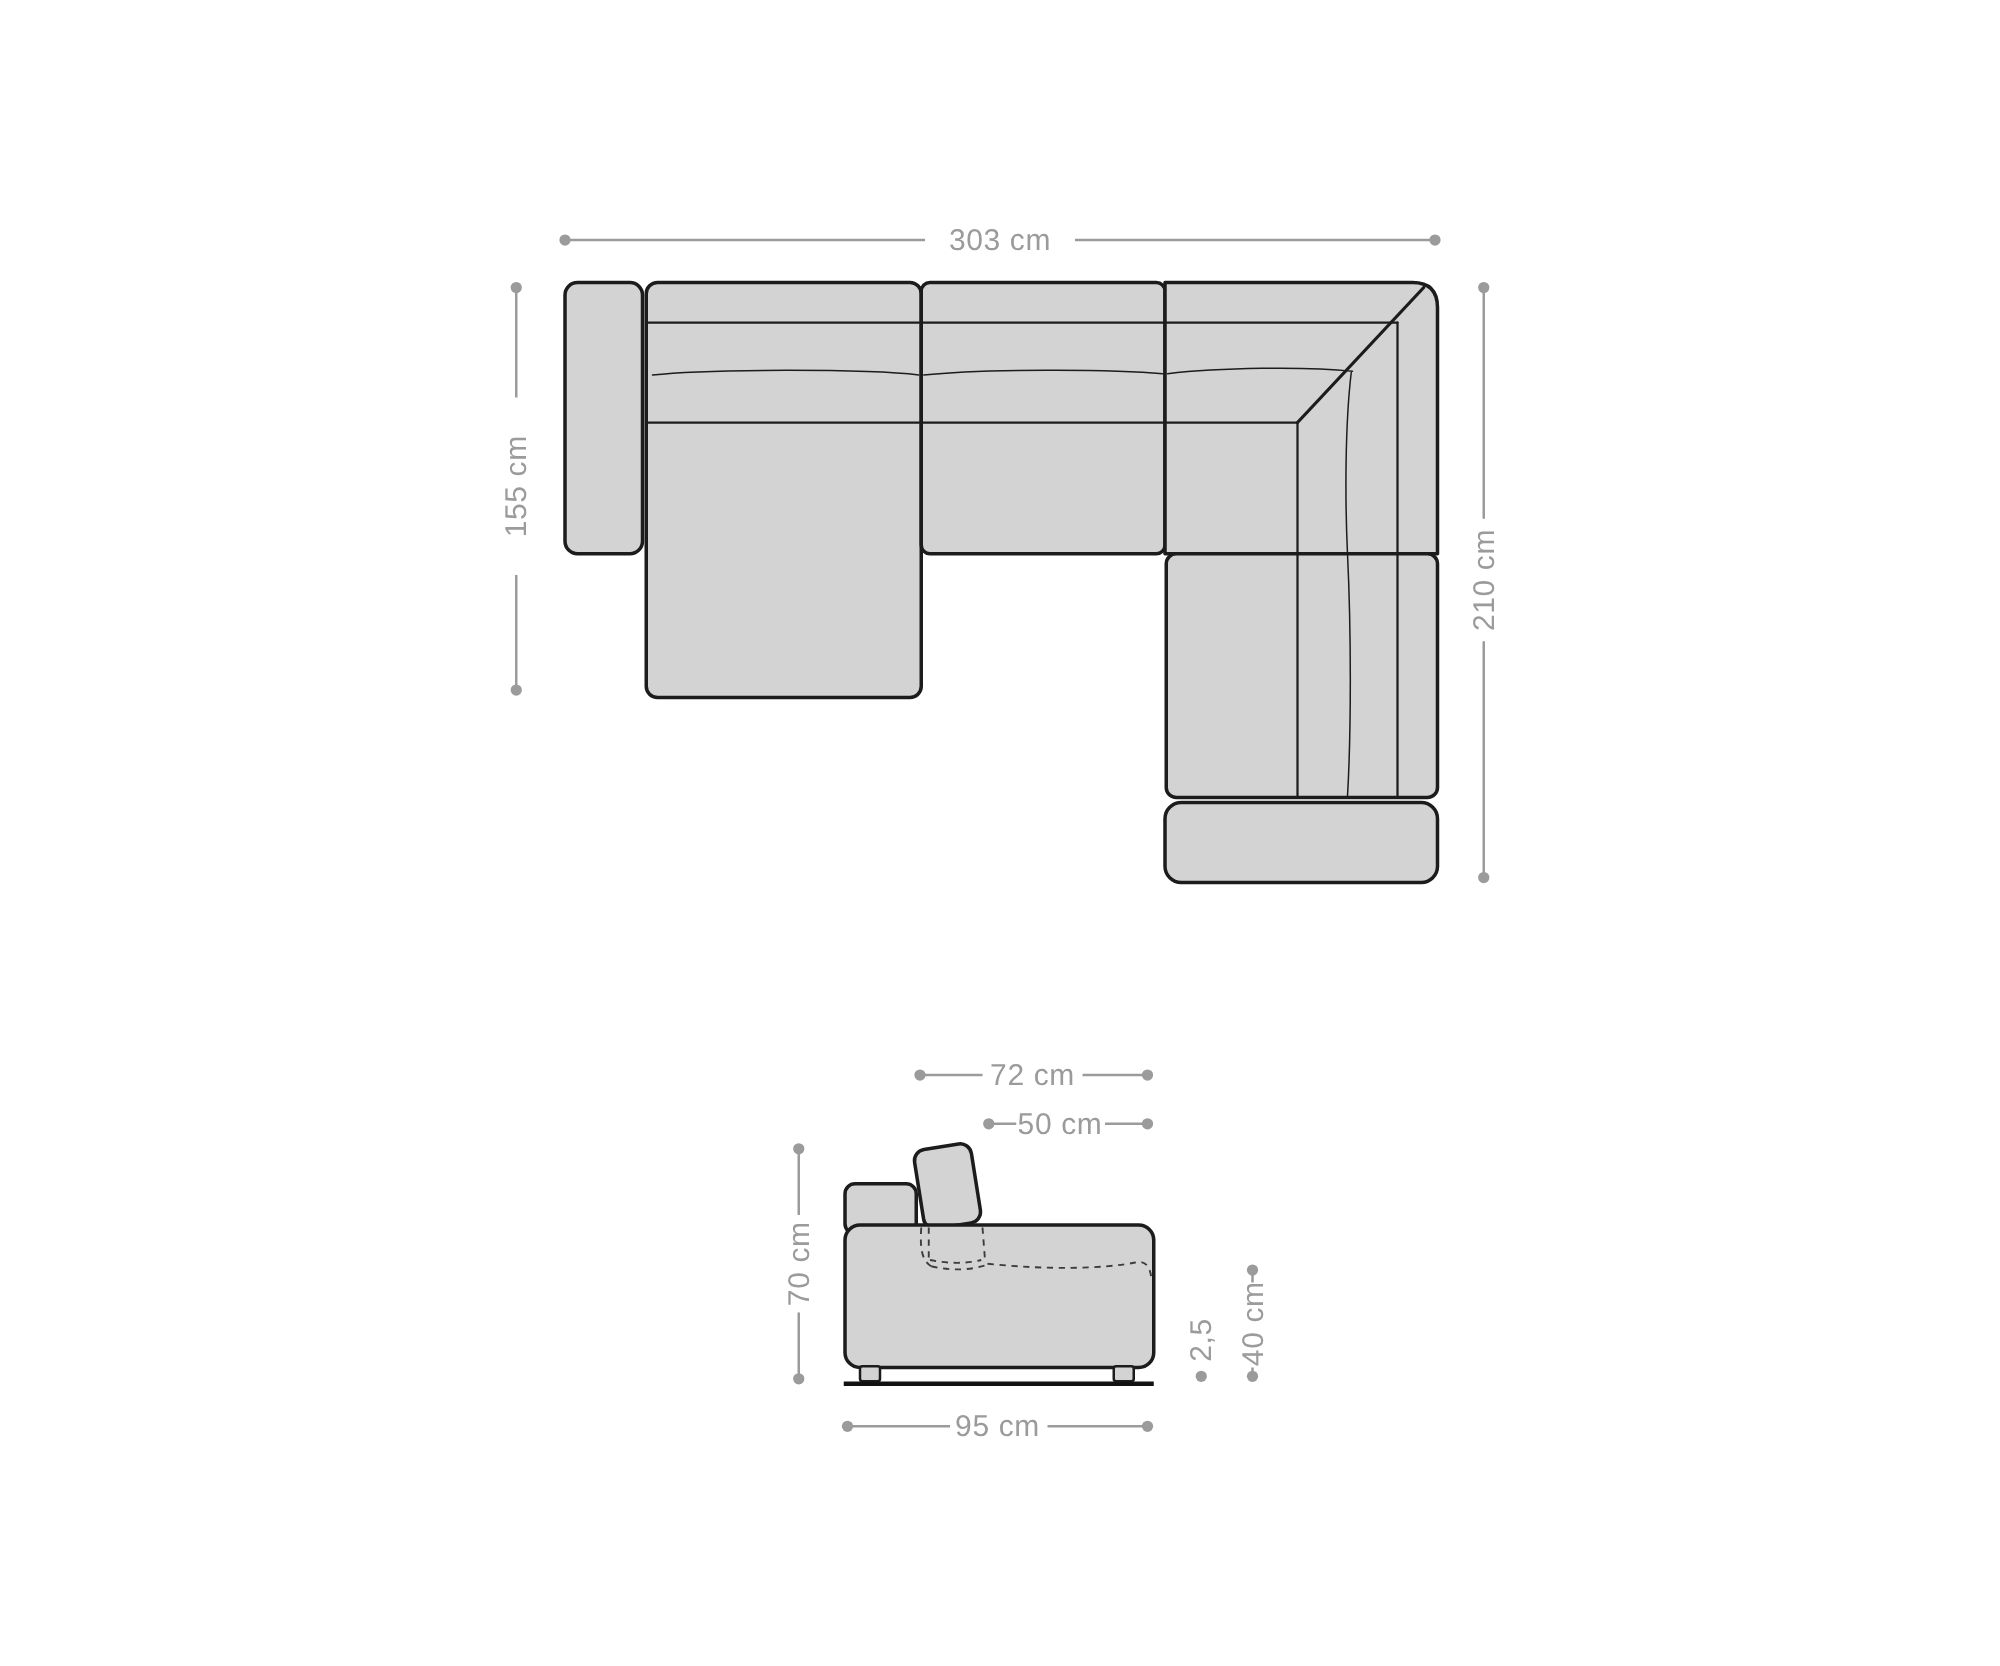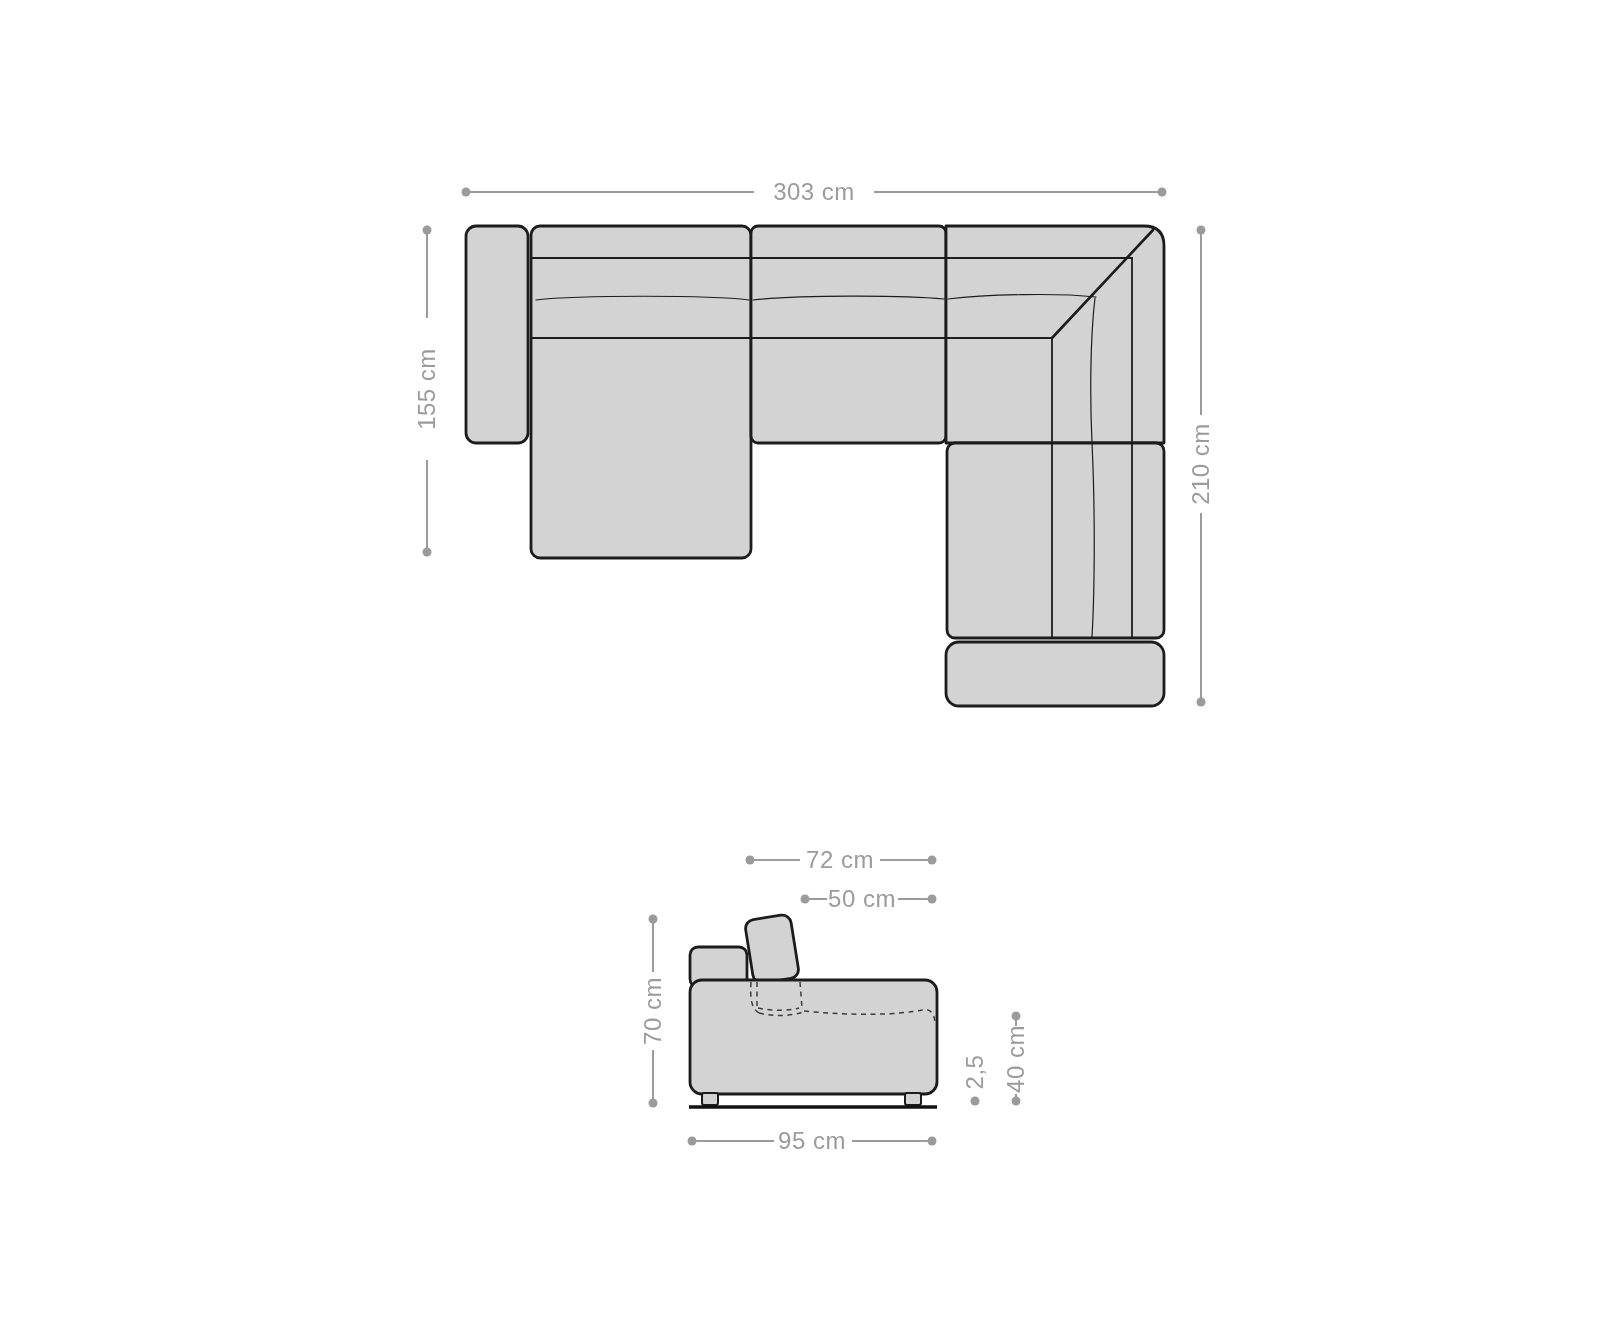--- a/index.html
+++ b/index.html
@@ -2,21 +2,21 @@
 <html style="--background: #ffffff; --sofa-fill: #d3d3d3; --sofa-outline: #1c1c1c; --dim: #9b9b9b;"><head>
 <meta charset="utf-8">
 <style>
   :root{
     --background:#ffffff;
     --sofa-fill:#d3d3d3;
     --sofa-outline:#1c1c1c;
     --dim:#9b9b9b;
   }
   html,body{margin:0;padding:0;background:var(--background);}
-  .stage{position:relative;width:1484px;height:1333px;background:var(--background);overflow:hidden;padding-left:14px;}
+  .stage{position:relative;width:1484px;height:1333px;background:var(--background);overflow:hidden;}
   svg{display:block}
   .piece{fill:var(--sofa-fill);stroke:var(--sofa-outline);stroke-width:2.8;stroke-linejoin:round;}
   .seam{fill:none;stroke:var(--sofa-outline);stroke-width:1.8;stroke-linecap:round;}
   .seam-strong{fill:none;stroke:var(--sofa-outline);stroke-width:2.6;stroke-linecap:round;}
   .seam-wavy{fill:none;stroke:var(--sofa-outline);stroke-width:1.2;stroke-linecap:round;}
   .hidden-seam{fill:none;stroke:#3c3c3c;stroke-width:1.5;stroke-dasharray:5 4.5;stroke-linecap:butt;}
   .ground{fill:none;stroke:#121212;stroke-width:3.6;stroke-linecap:butt;}
   .dim-line{fill:none;stroke:var(--dim);stroke-width:2;}
   .dim-dot{fill:var(--dim);stroke:none;}
   .dim-text{fill:var(--dim);font-family:"Liberation Sans","DejaVu Sans",sans-serif;font-size:24px;letter-spacing:0.5px;}

